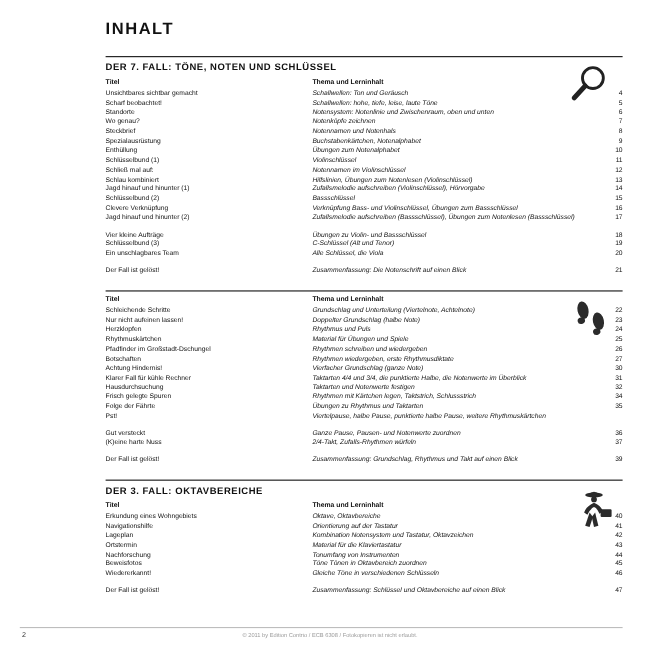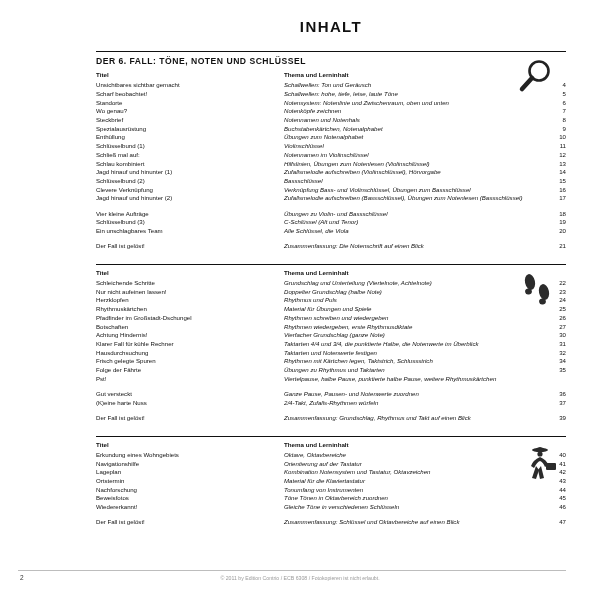--- a/index.html
+++ b/index.html
@@ -20,21 +20,20 @@
     height: 600px;
     box-sizing: border-box;
     padding: 18px 34px 0 96px;
   }
   .doc-title {
     font-size: 15px;
     font-weight: bold;
     letter-spacing: 1.4px;
     color: #111;
     margin: 0 0 16px 0;
-    text-align: center;
   }
   .section {
     position: relative;
     margin-bottom: 13px;
   }
   .section-rule {
     border-top: 1.6px solid #111;
     width: 100%;
     margin-bottom: 4px;
   }
@@ -116,21 +115,21 @@
 </style>
 </head>
 <body>
 
 <div class="page">
 
   <h1 class="doc-title">INHALT</h1>
 
   <div class="section">
     <div class="section-rule"></div>
-    <div class="section-title">DER 6. FALL: TÖNE, NOTEN UND SCHLÜSSEL</div>
+    <div class="section-title">DER 7. FALL: TÖNE, NOTEN UND SCHLÜSSEL</div>
     <div class="icon-box">
       <svg viewBox="0 0 54 40" width="54" height="40" aria-hidden="true">
         <circle cx="29" cy="14" r="9.5" fill="none" stroke="#222" stroke-width="2.6"></circle>
         <line x1="22" y1="21" x2="12" y2="32" stroke="#222" stroke-width="4.5" stroke-linecap="round"></line>
       </svg>
     </div>
     <table class="toc">
       <thead>
         <tr>
           <th class="col-title">Titel</th>
@@ -338,20 +337,21 @@
             <td class="col-title">Der Fall ist gelöst!</td>
             <td class="col-topic">Zusammenfassung: Grundschlag, Rhythmus und Takt auf einen Blick</td>
             <td class="col-page">39</td>
           </tr>
       </tbody>
     </table>
   </div>
 
   <div class="section">
     <div class="section-rule"></div>
+    <div class="section-title">DER 3. FALL: OKTAVBEREICHE</div>
     <div class="icon-box">
       <svg viewBox="0 0 54 40" width="54" height="40" aria-hidden="true">
         <ellipse cx="30" cy="8" rx="8" ry="2.2" fill="#2b2b2b"></ellipse>
         <path d="M25 8 q5 -6 10 0 z" fill="#2b2b2b"></path>
         <circle cx="30" cy="12" r="2.6" fill="#2b2b2b"></circle>
         <path d="M30 15 q-7 3 -9 9 l3 2 q3 -6 6 -7 z" fill="#2b2b2b"></path>
         <path d="M30 15 q7 3 8 8 l-3 2 q-2 -5 -5 -6 z" fill="#2b2b2b"></path>
         <rect x="36" y="21" width="10" height="7" rx="1" fill="#2b2b2b"></rect>
         <path d="M26 24 l-4 12 4 1 3 -9 z" fill="#2b2b2b"></path>
         <path d="M31 24 l3 12 -4 1 -2 -9 z" fill="#2b2b2b"></path>

